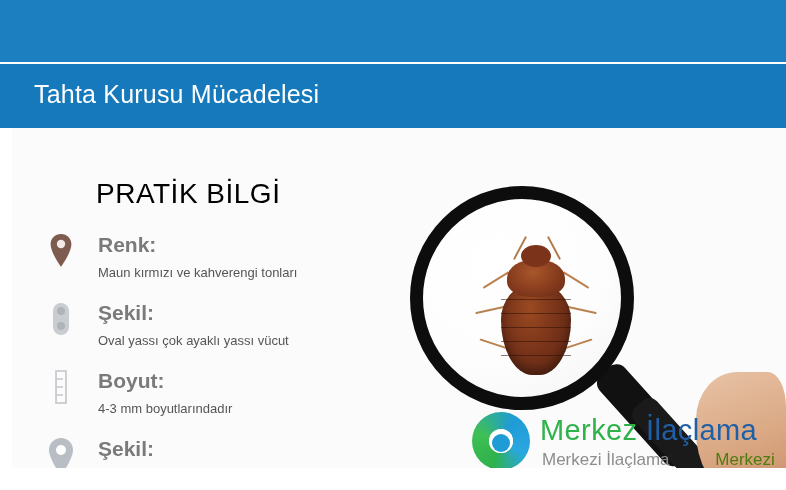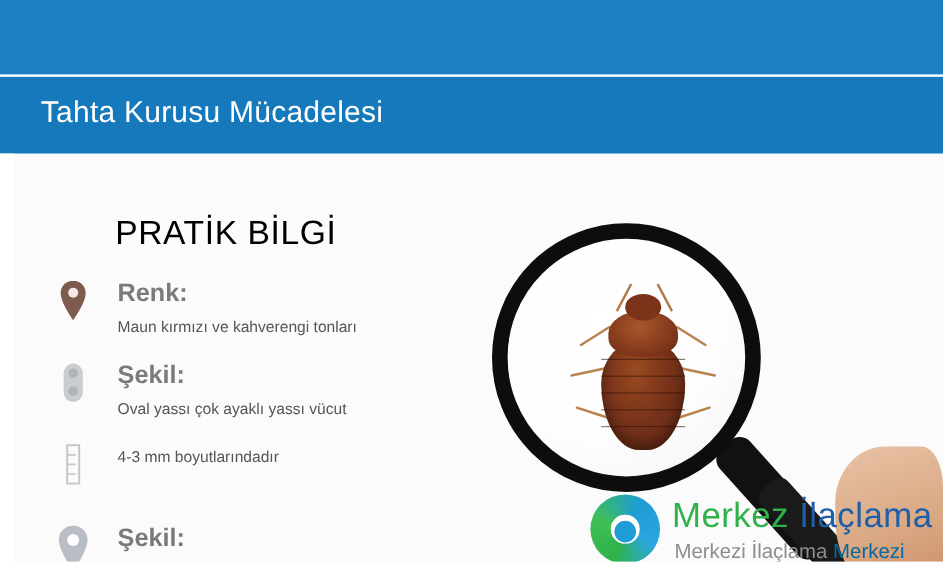--- a/index.html
+++ b/index.html
@@ -173,21 +173,21 @@
   }
   .bug-leg {
     position: absolute;
     width: 2px; height: 30px;
     background: #b8814d;
     border-radius: 2px;
   }
   
   .logo {
     position: absolute;
-    left: 492px; top: 408px;
+    left: 472px; top: 408px;
     width: 288px; height: 72px;
   }
   .logo-mark {
     position: absolute;
     left: 0; top: 4px;
     width: 58px; height: 58px;
     border-radius: 50%;
     background: conic-gradient(from 200deg, #2fb24a 0deg, #3fbf55 90deg, #1f9bd6 190deg, #2aa7e0 280deg, #2fb24a 360deg);
     display: flex; align-items: center; justify-content: center;
   }
@@ -213,21 +213,21 @@
     white-space: nowrap;
   }
   .logo-title .accent { color: #2fb24a; }
   .logo-sub {
     position: absolute;
     left: 70px; top: 42px;
     font-size: 17px;
     color: #8d8d8d;
     white-space: nowrap;
   }
-  .logo-sub .accent { color: #0369a1; }
+  .logo-sub .accent { color: #4d7c0f; margin-left: 41px; }
   .hand {
     position: absolute;
     right: 0; top: 372px;
     width: 90px; height: 118px;
     background: linear-gradient(160deg, #e8c3a6 0%, #d9a782 60%, #c98f68 100%);
     border-radius: 46% 20% 10% 40% / 40% 30% 20% 50%;
   }
 </style>
 </head>
 <body>
@@ -276,20 +276,21 @@
     <div class="info-row">
       <div class="info-icon">
         <svg width="16" height="34" viewBox="0 0 16 34" aria-hidden="true">
           <rect x="3" y="1" width="10" height="32" fill="none" stroke="#c2c6cb" stroke-width="1.6"></rect>
           <line x1="3" y1="9" x2="10" y2="9" stroke="#c2c6cb" stroke-width="1.4"></line>
           <line x1="3" y1="17" x2="10" y2="17" stroke="#c2c6cb" stroke-width="1.4"></line>
           <line x1="3" y1="25" x2="10" y2="25" stroke="#c2c6cb" stroke-width="1.4"></line>
         </svg>
       </div>
       <div class="info-text">
+        <div class="info-label">Boyut:</div>
         <div class="info-value">4-3 mm boyutlarındadır</div>
       </div>
     </div>
 
     <div class="info-row">
       <div class="info-icon">
         <svg width="26" height="38" viewBox="0 0 26 38" aria-hidden="true">
           <path d="M13 0C6.4 0 1 5.4 1 12c0 8.8 12 26 12 26s12-17.2 12-26C25 5.4 19.6 0 13 0z" fill="#b9bec4"></path>
           <circle cx="13" cy="12" r="5" fill="#ffffff"></circle>
         </svg>

